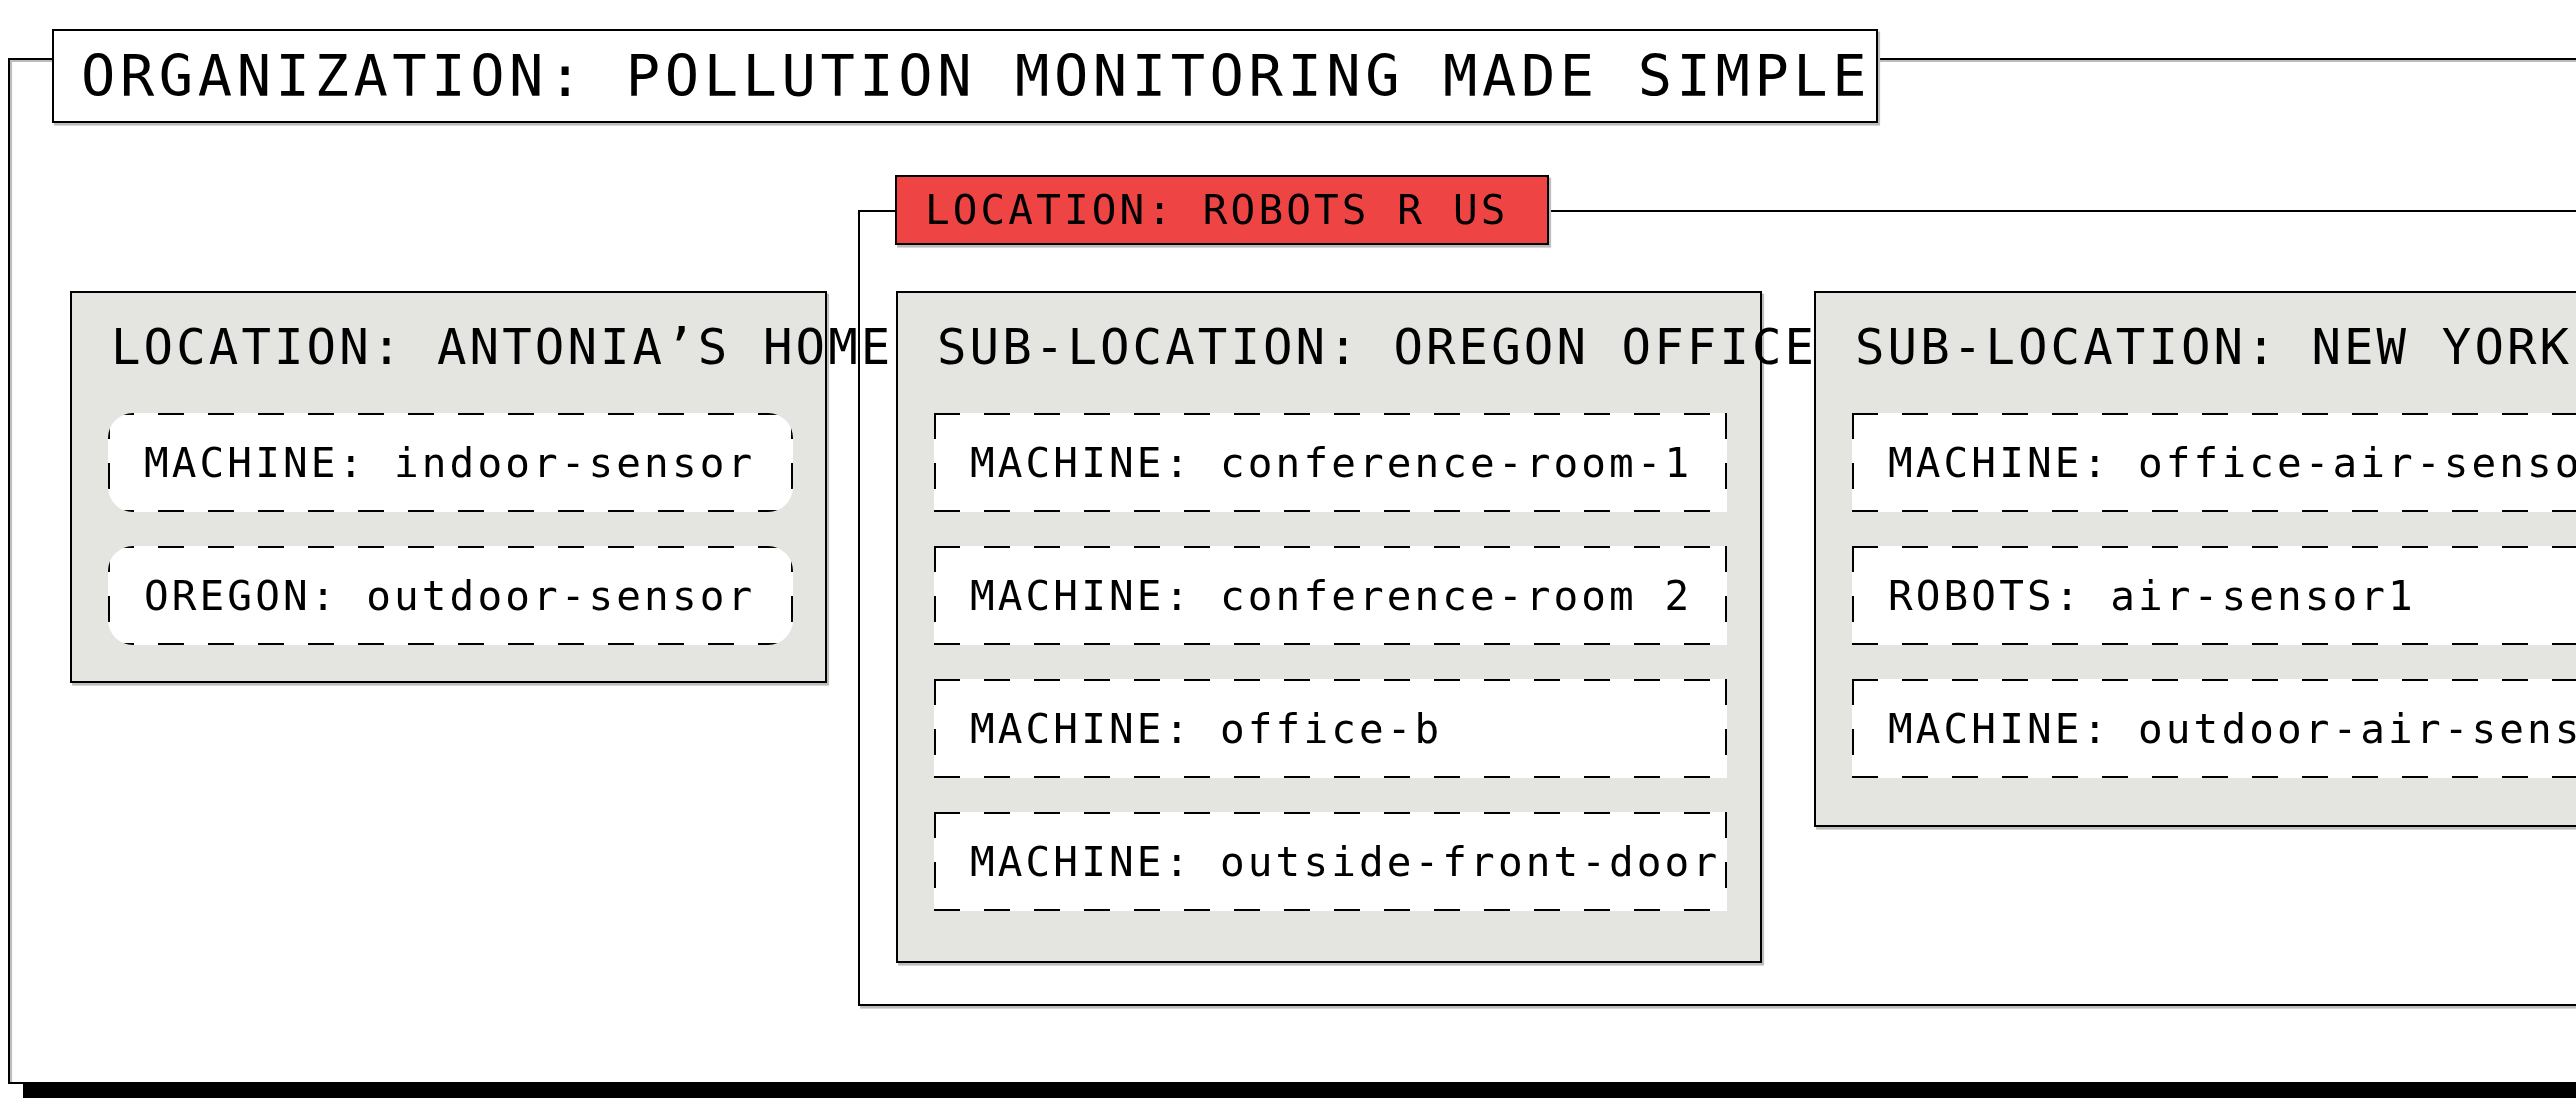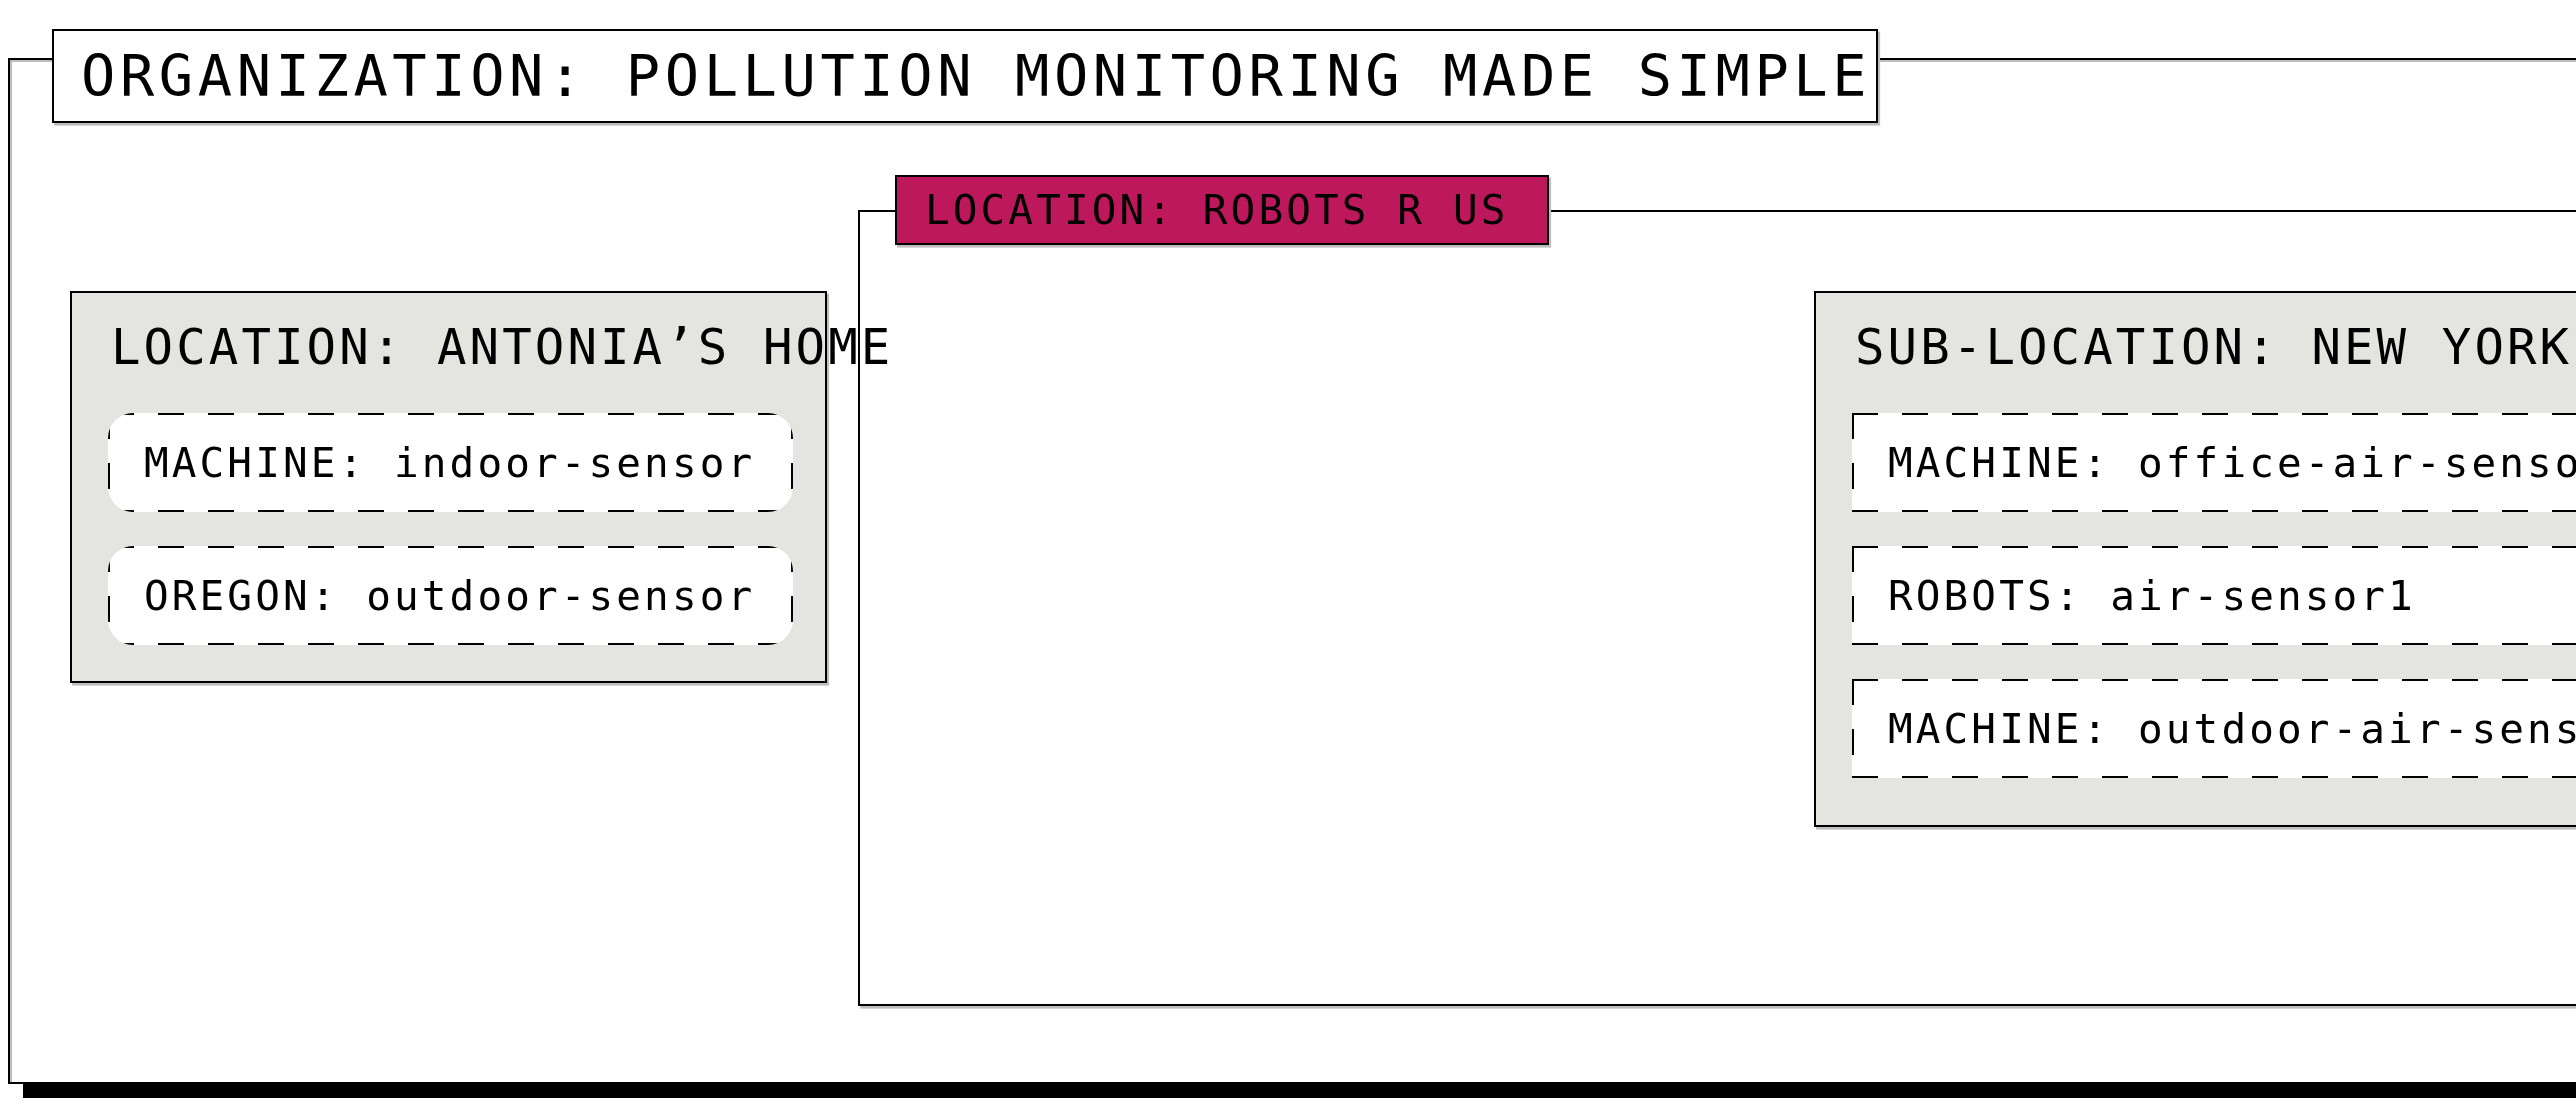--- a/index.html
+++ b/index.html
@@ -25,21 +25,21 @@
     display:flex;align-items:center;padding-left:27px;
     font-size:57px;letter-spacing:4.6px;white-space:nowrap;margin-top:20px;
   }
 
   
   .loc-frame{
     left:858px;top:210px;width:1906px;height:796px;background:#fff;
     border:2.6px solid #000;box-shadow:2.1px 2.6px 0 0 #bdbdbd;
   }
   .loc-label{
-    left:895px;top:175px;width:654px;height:70px;background:#be185d;
+    left:895px;top:175px;width:654px;height:70px;background:#ef4444;
     border:2.1px solid #000;box-shadow:2.1px 2.6px 0 0 #bdbdbd;
     display:flex;align-items:center;padding-left:28px;
     font-size:41px;letter-spacing:3.1px;white-space:nowrap;
   }
 
   
   .gray-box{
     background:#e4e4e1;border:2.1px solid #000;box-shadow:2.1px 2.6px 0 0 #bdbdbd;
   }
   .antonia{left:70px;top:291px;width:757px;height:392px;}
@@ -92,20 +92,35 @@
   <div class="abs gray-box antonia">
     <div class="box-header">LOCATION: ANTONIA’S HOME</div>
     <div class="machine r1">
       <span>MACHINE: indoor-sensor</span>
     </div>
     <div class="machine r2">
       <span>OREGON: outdoor-sensor</span>
     </div>
   </div>
 
+  <div class="abs gray-box oregon">
+    <div class="box-header">SUB-LOCATION: OREGON OFFICE</div>
+    <div class="machine r1">
+      <span>MACHINE: conference-room-1</span>
+    </div>
+    <div class="machine r2">
+      <span>MACHINE: conference-room 2</span>
+    </div>
+    <div class="machine r3">
+      <span>MACHINE: office-b</span>
+    </div>
+    <div class="machine r4">
+      <span>MACHINE: outside-front-door</span>
+    </div>
+  </div>
 
   <div class="abs gray-box newyork">
     <div class="box-header">SUB-LOCATION: NEW YORK OFFICE</div>
     <div class="machine r1">
       <span>MACHINE: office-air-sensor</span>
     </div>
     <div class="machine r2">
       <span>ROBOTS: air-sensor1</span>
     </div>
     <div class="machine r3">

